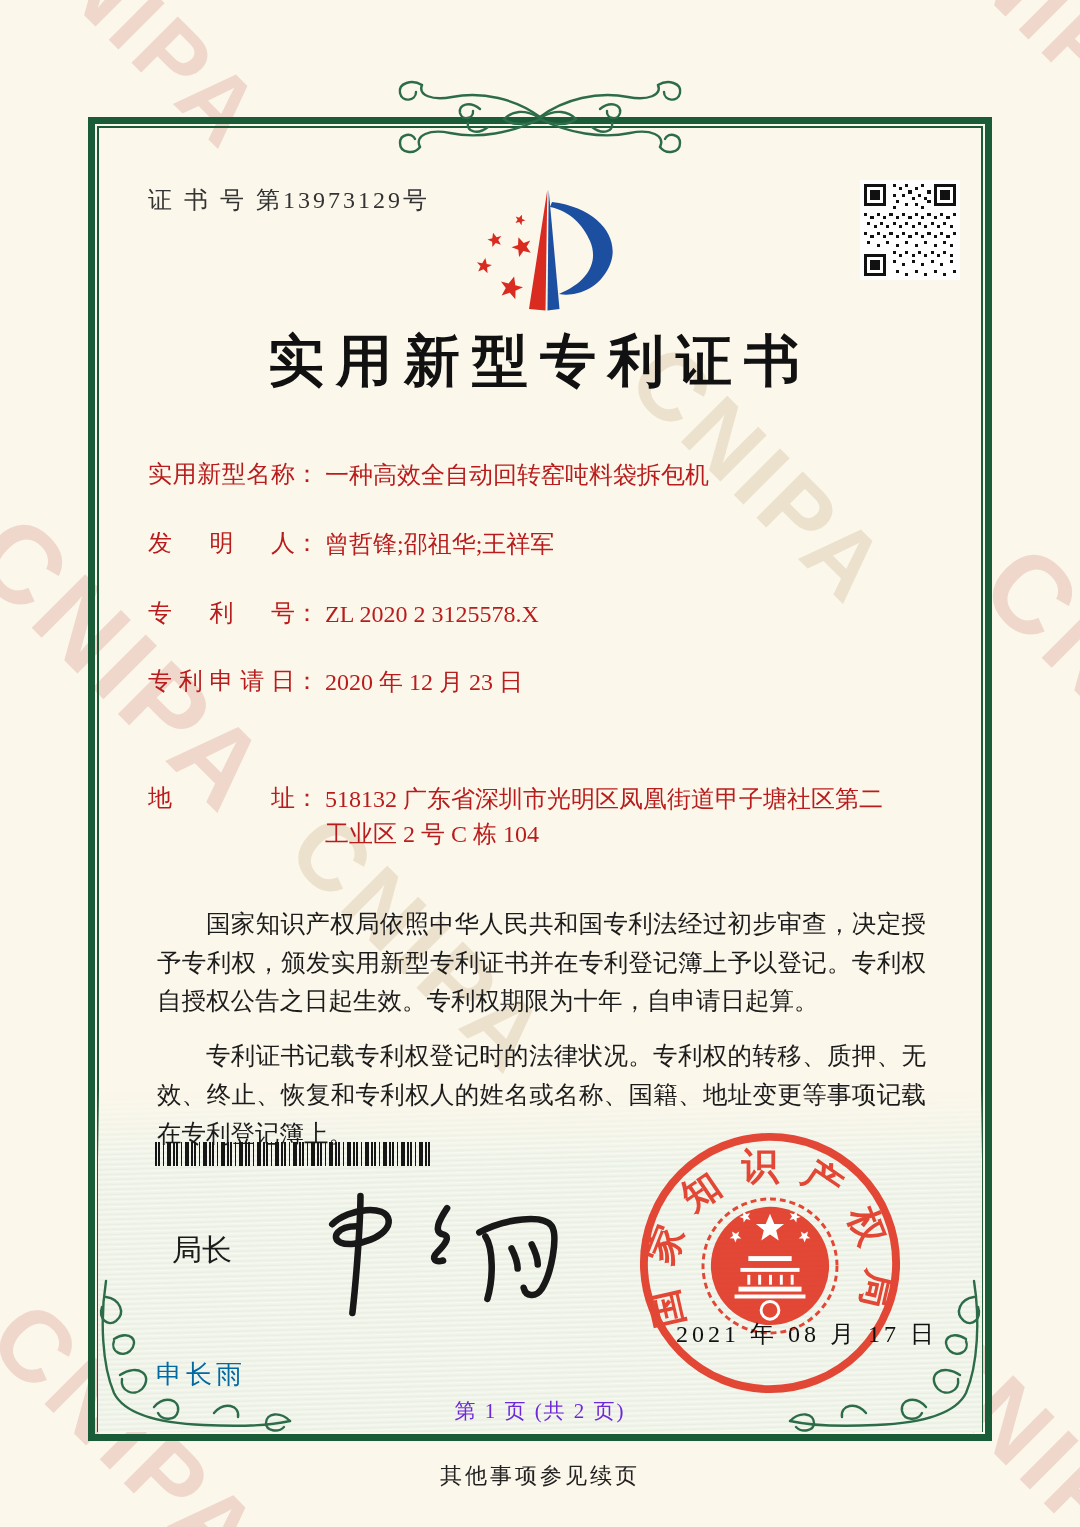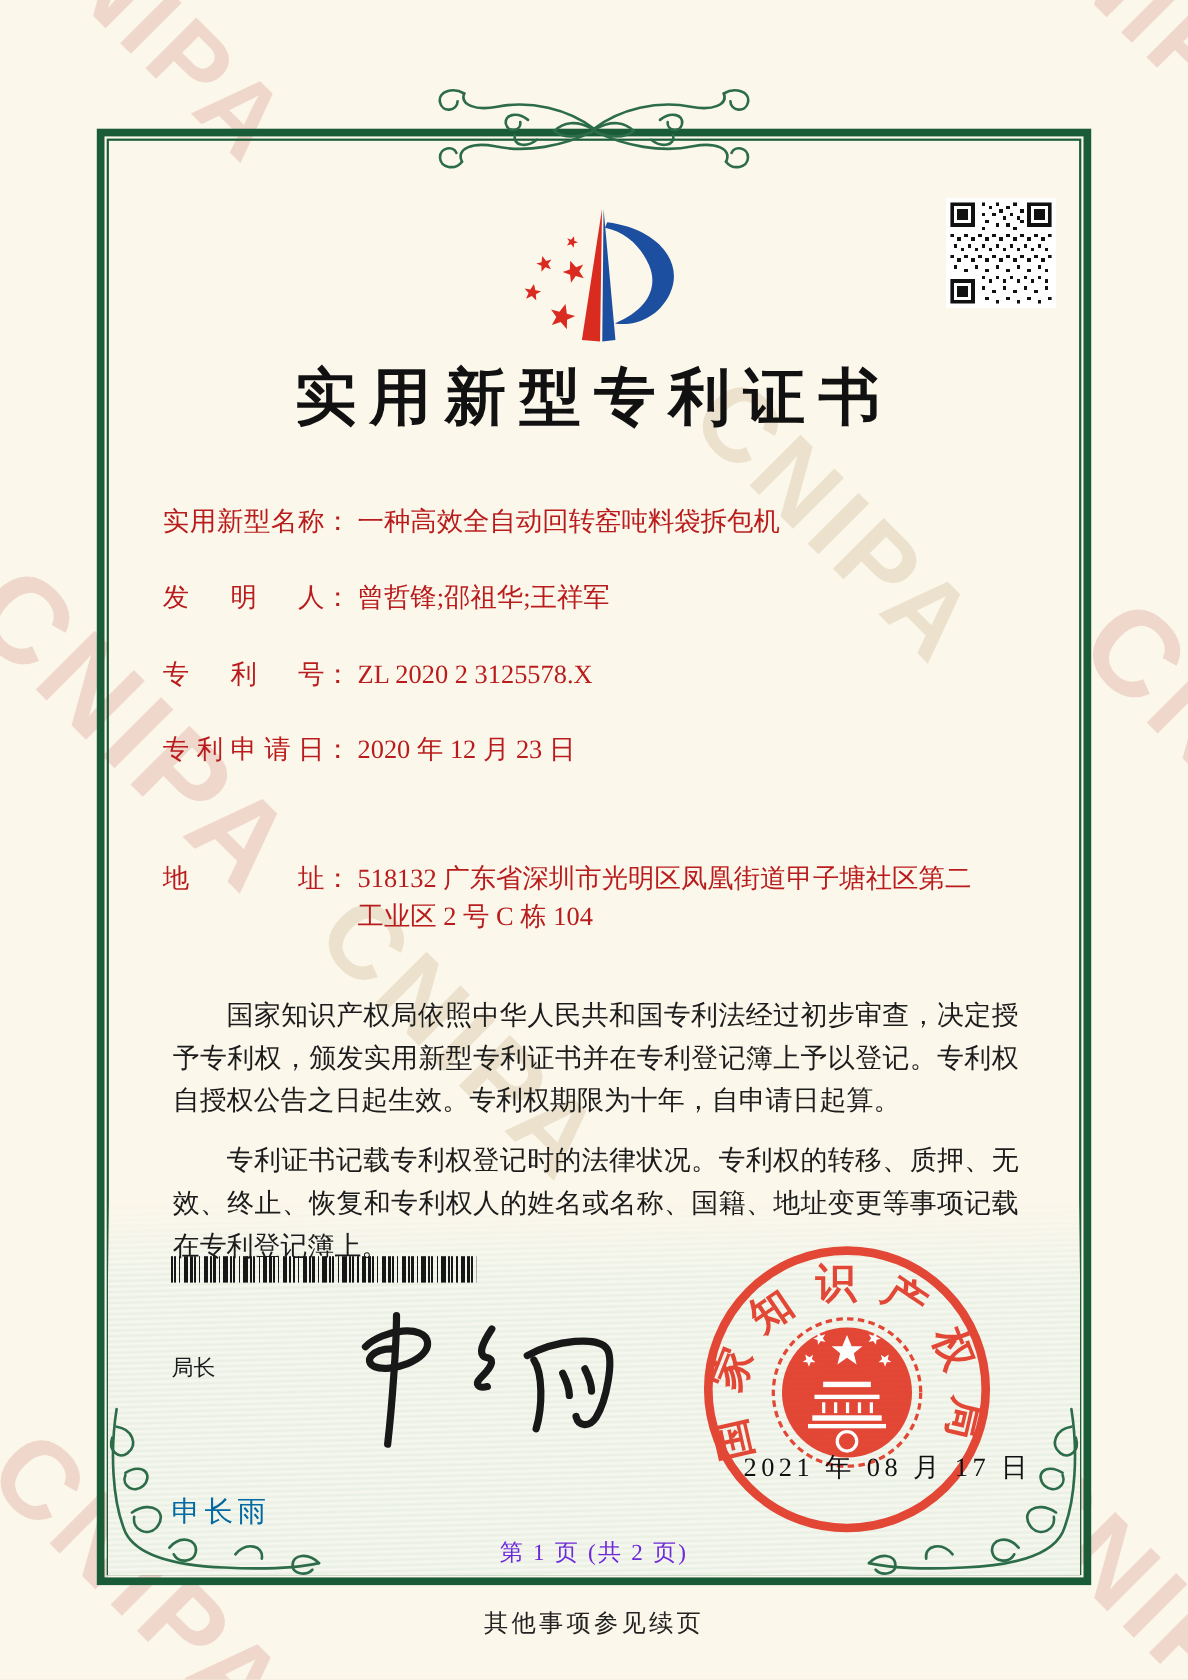--- a/index.html
+++ b/index.html
@@ -50,21 +50,21 @@
   .body p + p { margin-top:5px; }
 
   .barcode { position:absolute; left:155px; top:1142px; width:278px; height:24px;
     background:repeating-linear-gradient(90deg,
       #161616 0 2px, transparent 2px 3px,
       #161616 3px 5px, transparent 5px 8px,
       #161616 8px 9px, transparent 9px 12px,
       #161616 12px 16px, transparent 16px 18px);
   }
 
-  .officer-title { position:absolute; left:156px; top:1230px; font-size:20px;
+  .officer-title { position:absolute; left:172px; top:1230px; font-size:30px;
     font-family:Liberation Sans, sans-serif; color:#1b1b1b; }
   .officer-name  { position:absolute; left:156px; top:1357px; font-size:26px;
     font-family:Liberation Mono, monospace; color:#0369a1; letter-spacing:4px; }
 
   .signature { position:absolute; left:298px; top:1192px; width:272px; height:126px; }
 
   .seal { position:absolute; left:637px; top:1130px; width:266px; height:266px; opacity:.93; }
   .seal-date { position:absolute; left:676px; top:1318px; font-size:24px; letter-spacing:4px;
                color:#111; z-index:5; white-space:nowrap; }
 
@@ -132,20 +132,21 @@
   <svg class="orn-corner orn orn-br" viewBox="0 0 200 155">
     <path d="M12,2 C6,40 8,86 20,114 C30,134 60,144 110,146 C150,148 178,146 196,142"></path>
     <path d="M196,142 C186,132 172,134 172,144 C172,152 184,154 190,148"></path>
     <path d="M20,60 C36,50 46,62 36,72 C28,79 16,72 20,62"></path>
     <path d="M26,96 C44,84 60,96 48,110 C40,118 26,112 28,100"></path>
     <path d="M12,18 C26,20 32,34 22,42 C14,48 4,40 8,28"></path>
     <path d="M60,128 C70,116 86,120 84,132 C82,142 68,142 64,134"></path>
     <path d="M120,134 C130,122 146,126 144,138"></path>
   </svg>
 
+  <div class="certno">证 书 号 第13973129号</div>
 
   <svg class="logo" viewBox="0 0 200 135">
     <defs>
       <path id="star" d="M0,-10 L2.9,-3.1 L9.5,-3.1 L4.2,1.2 L5.9,8.1 L0,4 L-5.9,8.1 L-4.2,1.2 L-9.5,-3.1 L-2.9,-3.1 Z"></path>
     </defs>
     <g fill="#d92b20">
       <use href="#star" transform="translate(72,42) scale(0.55) rotate(20)"></use>
       <use href="#star" transform="translate(47,62) scale(0.75) rotate(-15)"></use>
       <use href="#star" transform="translate(36,88) scale(0.8) rotate(10)"></use>
       <use href="#star" transform="translate(74,69) scale(1.05) rotate(-20)"></use>

